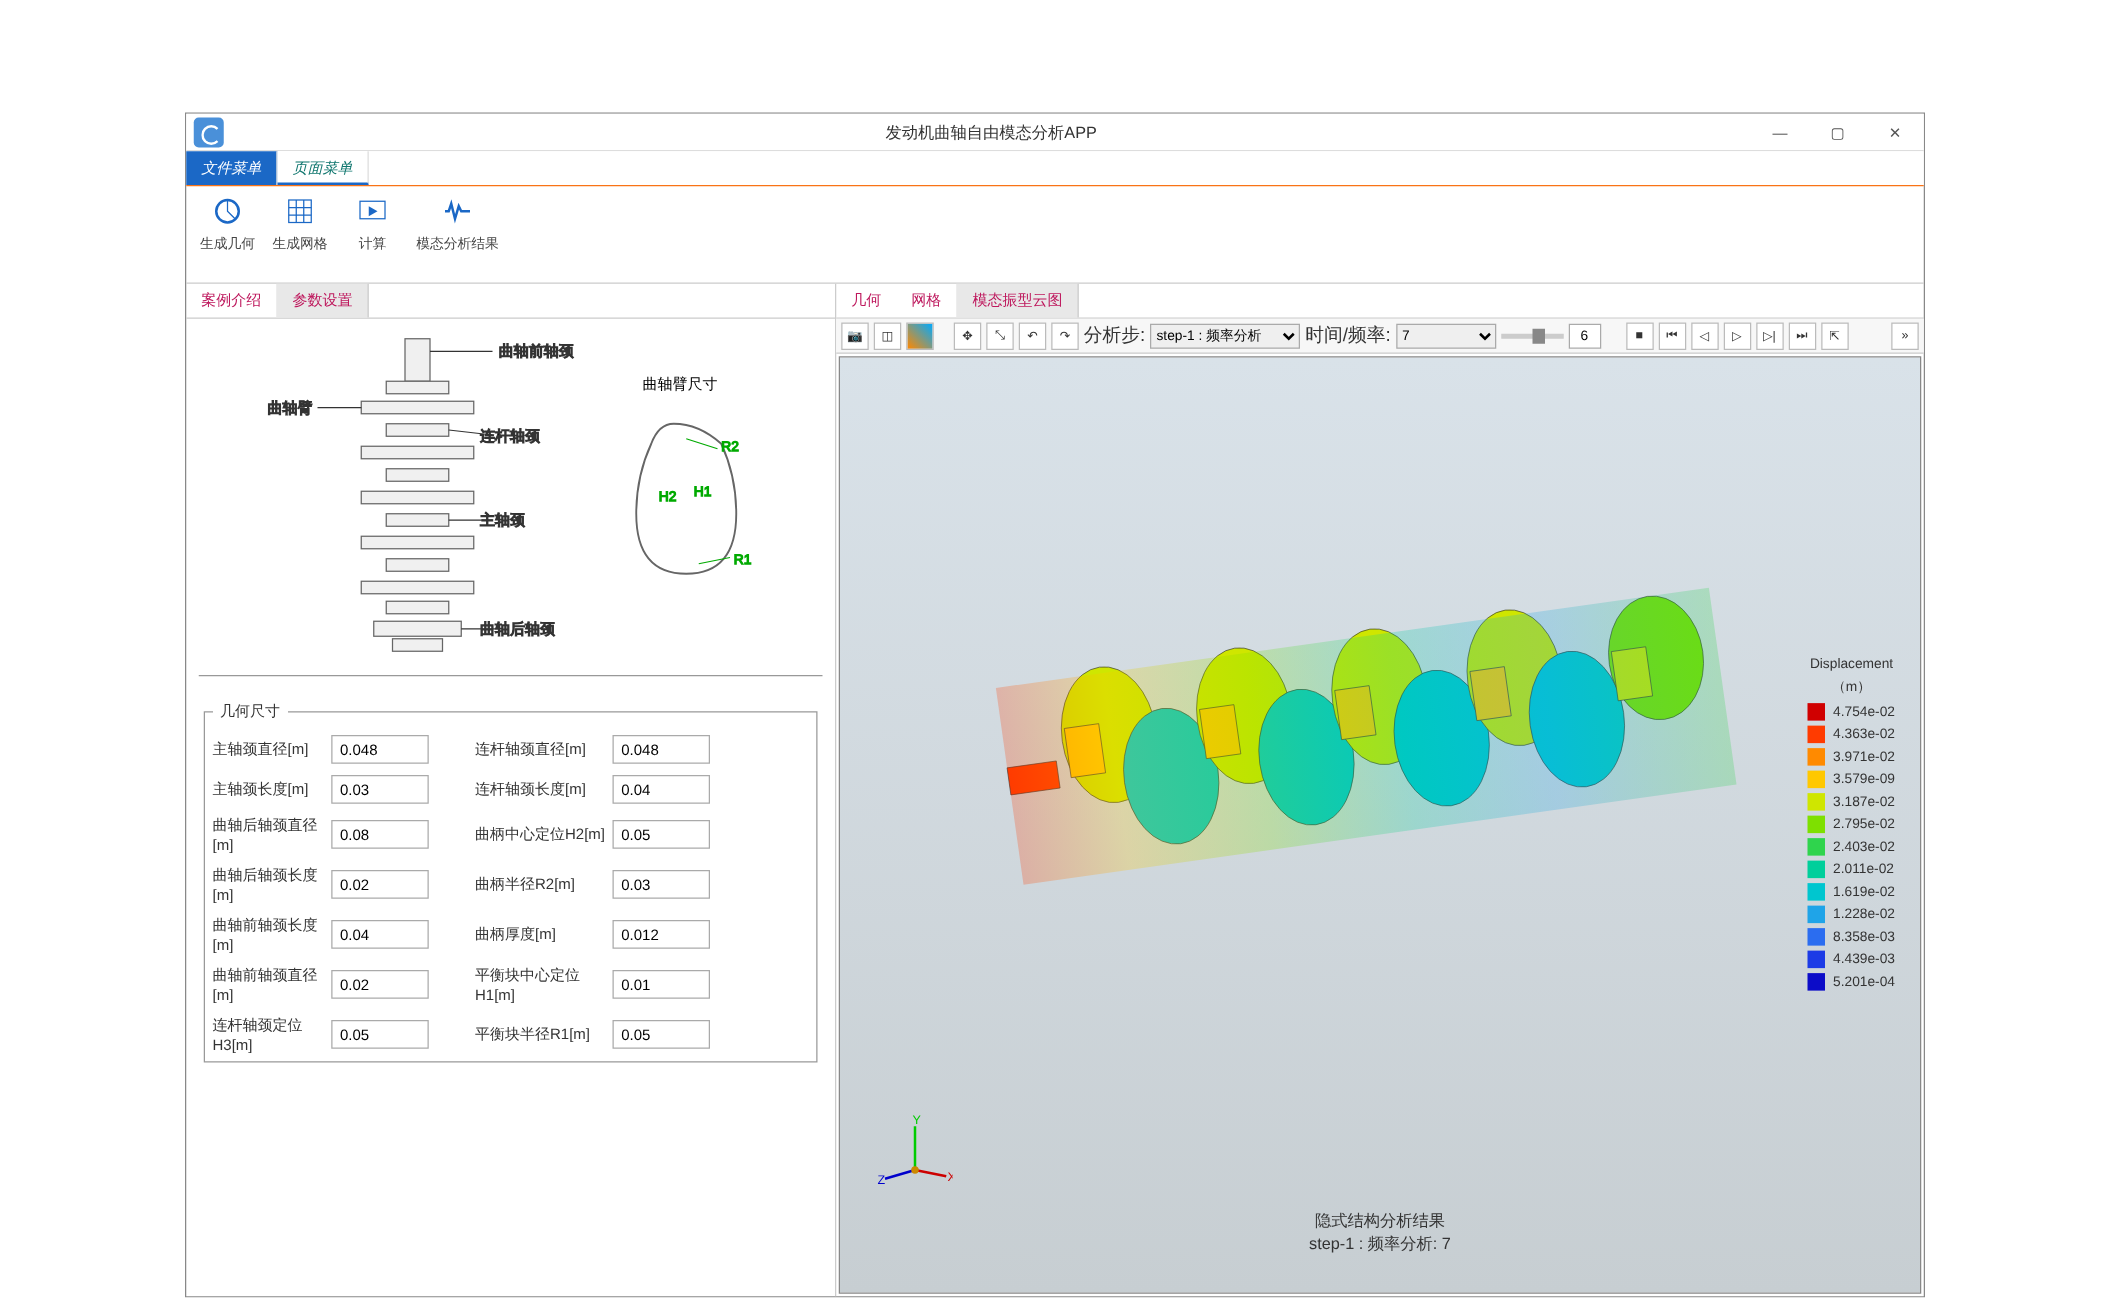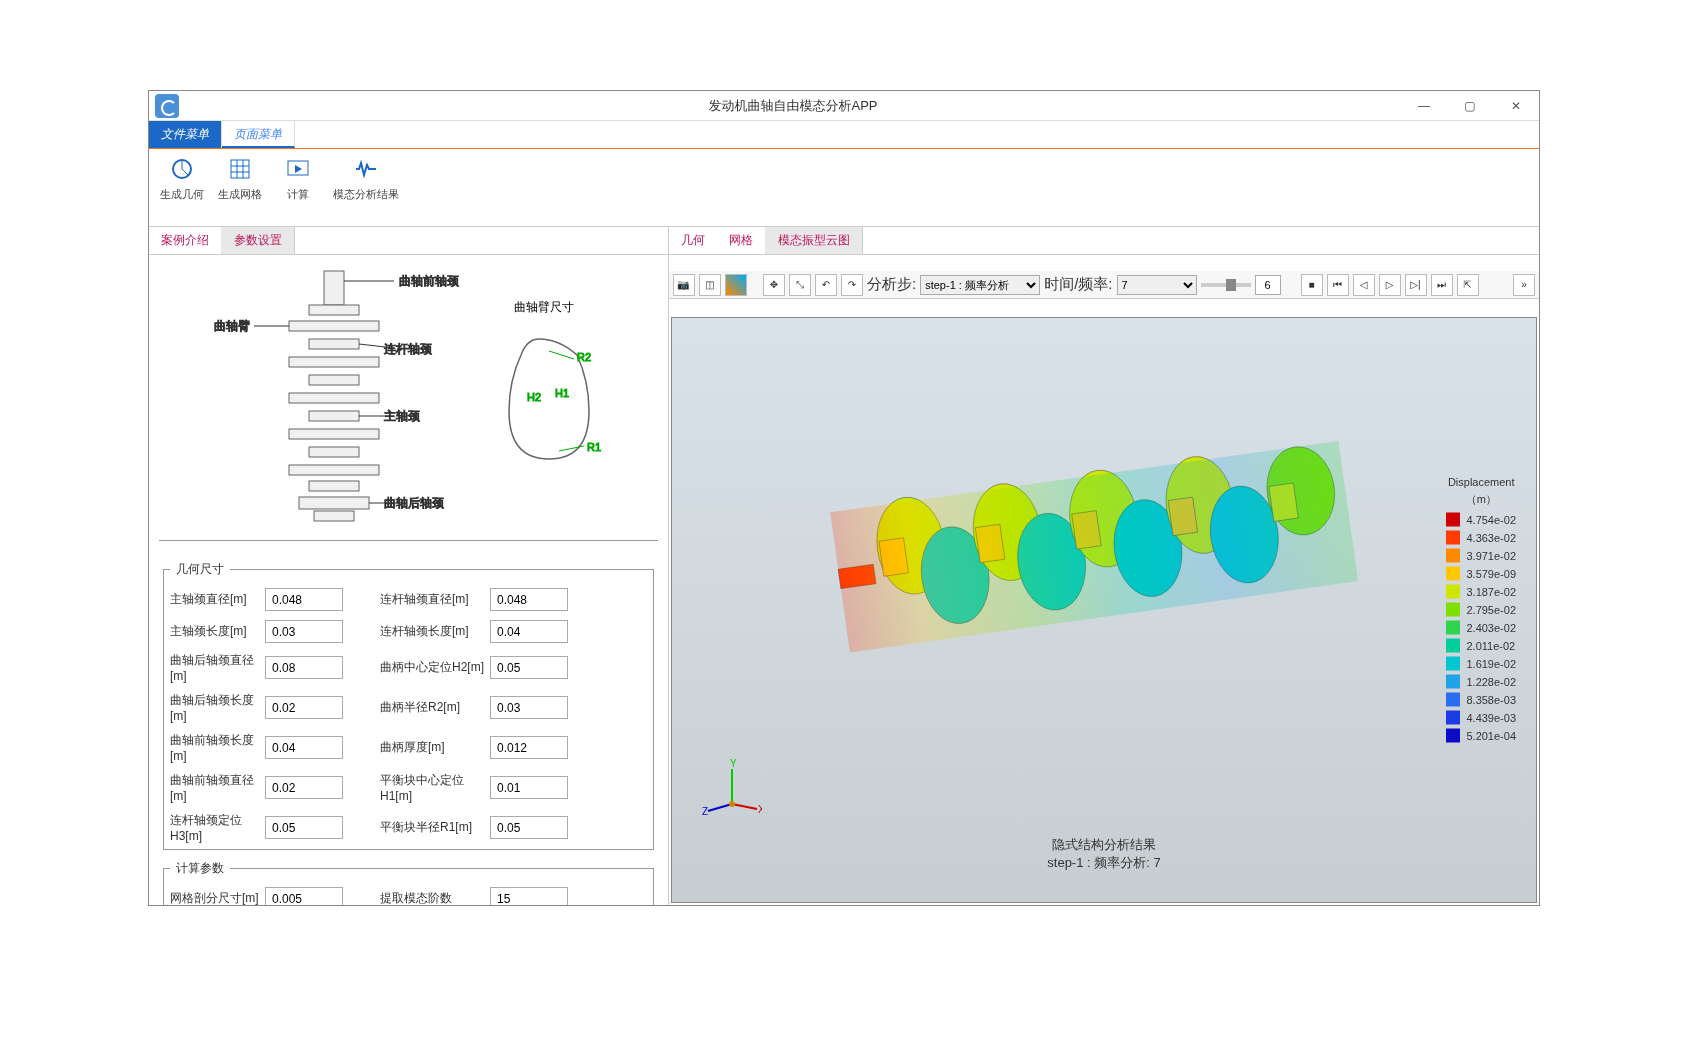--- a/index.html
+++ b/index.html
@@ -1,36 +1,36 @@
 <!DOCTYPE html>
 <html><head>
 <meta charset="utf-8">
 <style>
 * { box-sizing: border-box; margin: 0; padding: 0; }
 body { font-family: "Microsoft YaHei", "Segoe UI", sans-serif; font-size: 12px; color: #333; background: #fff; overflow: hidden; }
-.window { width: 1392px; height: 816px; border: 1px solid #888; display: flex; flex-direction: column; margin-left: 148px; margin-top: 90px; }
+.window { width: 1392px; height: 948px; border: 1px solid #888; display: flex; flex-direction: column; margin-left: 148px; margin-top: 90px; }
 .titlebar { height: 30px; background: #fff; border-bottom: 1px solid #ddd; display: flex; align-items: center; }
 .tb-icon { width: 24px; height: 24px; margin: 0 6px; background: #4a90d9; border-radius: 4px; position: relative; }
 .tb-icon::after { content: ""; position: absolute; top: 6px; left: 6px; width: 12px; height: 12px; border: 2px solid #fff; border-radius: 50%; border-right-color: transparent; }
 .tb-title { flex: 1; text-align: center; font-size: 13px; }
 .tb-btns { display: flex; }
 .tb-btn { width: 46px; height: 30px; display: flex; align-items: center; justify-content: center; color: #555; }
 
 .menubar { height: 28px; display: flex; background: #fff; border-bottom: 1px solid #f97316; font-style: italic; }
 .menu-tab { padding: 0 12px; line-height: 27px; font-size: 12px; color: #fff; background: #1b68c6; border-right: 1px solid #ddd; }
-.menu-tab.active { background: #fff; color: #3b82f6; border-bottom: 2px solid #1b68c6; }
+.menu-tab.active { background: #fff; color: #0f766e; border-bottom: 2px solid #1b68c6; }
 
 .ribbon { height: 78px; display: flex; align-items: flex-start; padding: 6px 8px; border-bottom: 1px solid #ccc; gap: 8px; }
 .rbtn { display: flex; flex-direction: column; align-items: center; width: 50px; cursor: pointer; }
 .rbtn .ico { width: 28px; height: 28px; margin-bottom: 4px; }
 .rbtn .lbl { font-size: 11px; color: #444; }
 
 .body-split { flex: 1; display: flex; min-height: 0; }
 .left-pane { width: 520px; border-right: 1px solid #ccc; display: flex; flex-direction: column; }
-.right-pane { flex: 1; display: flex; flex-direction: column; gap: 16px; }
+.right-pane { flex: 1; display: flex; flex-direction: column; }
 
 .sub-tabs { height: 28px; display: flex; border-bottom: 1px solid #ccc; }
 .st { padding: 0 12px; line-height: 27px; font-size: 12px; color: #be185d; cursor: pointer; }
 .st.active { background: #e8e8e8; border-right: 1px solid #ccc; border-left: 1px solid transparent; }
 
 .left-content { flex: 1; overflow-y: auto; padding: 6px 10px 20px; }
 .diagram-box { height: 280px; position: relative; border-bottom: 1px solid #999; margin-bottom: 20px; }
 
 fieldset { border: 1px solid #999; margin: 10px 4px; padding: 10px 6px 6px; }
 legend { font-size: 12px; padding: 0 6px; }
@@ -193,30 +193,20 @@
               <label>平衡块中心定位H1[m]</label>
               <input value="0.01" style="">
               <label>连杆轴颈定位H3[m]</label>
               <input value="0.05" style="">
               <span></span>
               <label>平衡块半径R1[m]</label>
               <input value="0.05" style="">
             </div>
         </fieldset>
 
-        <fieldset>
-          <legend>计算参数</legend>
-          <div class="form-grid">
-            <label>网格剖分尺寸[m]</label>
-            <input value="0.005" style="">
-            <span></span>
-            <label>提取模态阶数</label>
-            <input value="15" style="">
-          </div>
-        </fieldset>
       </div>
     </div>
 
     <div class="right-pane">
       <div class="sub-tabs">
         <div class="st">几何</div>
         <div class="st">网格</div>
         <div class="st active">模态振型云图</div>
       </div>
 

